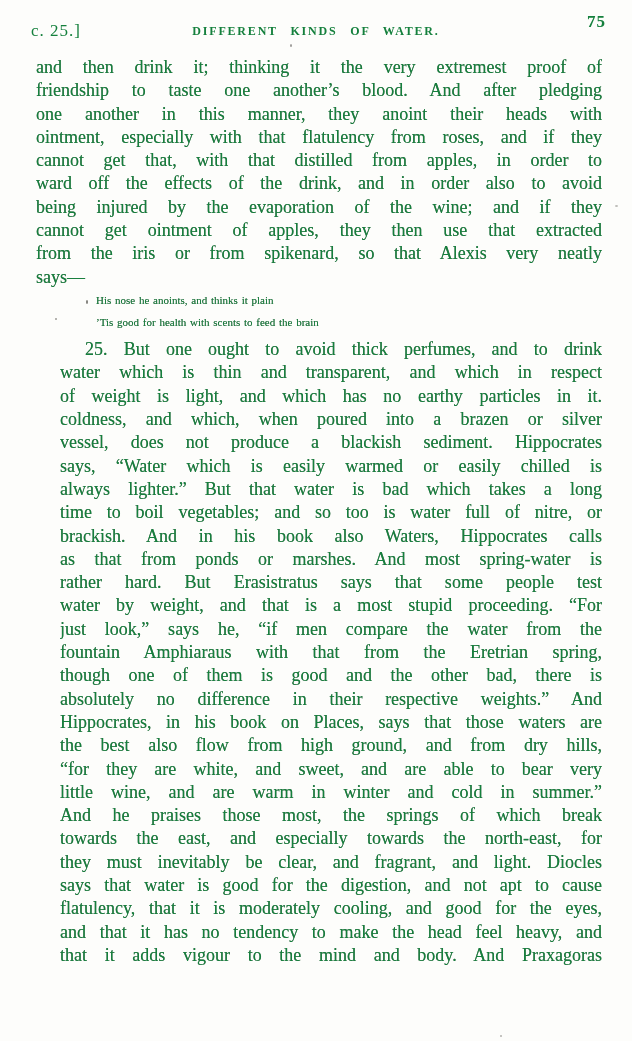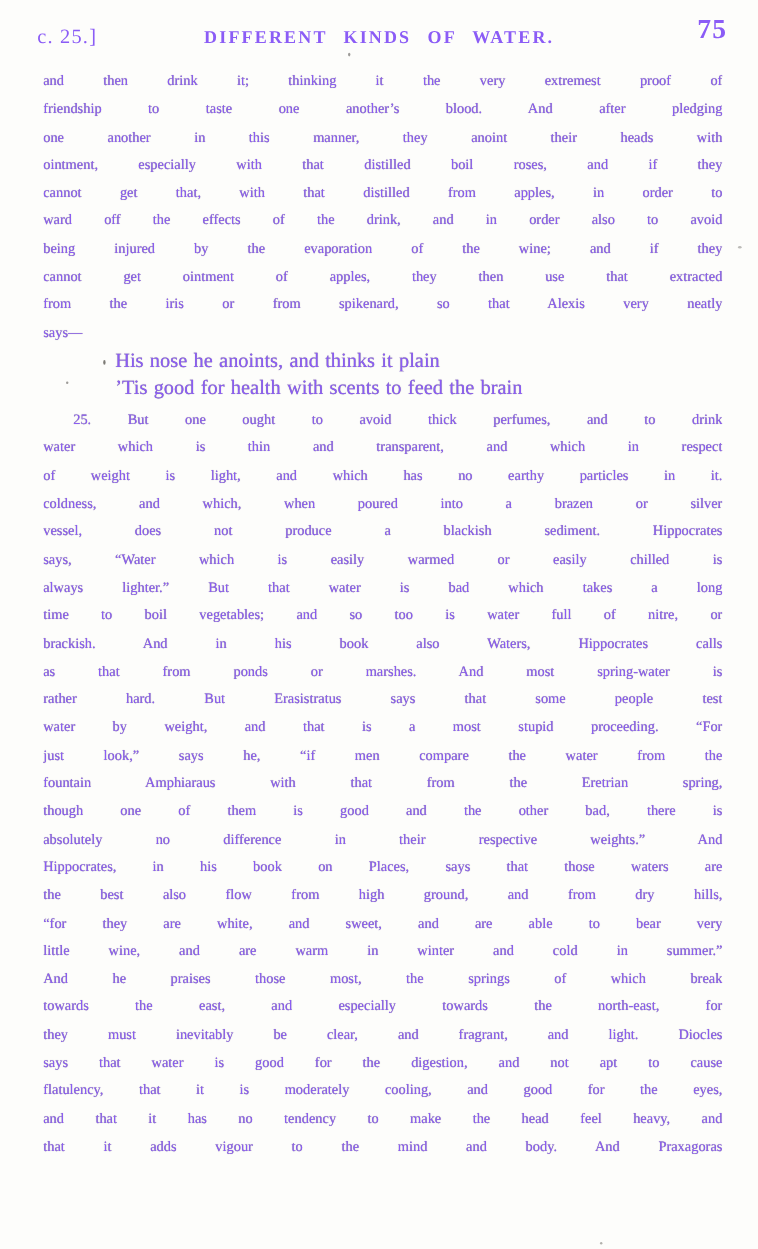--- a/index.html
+++ b/index.html
@@ -5,21 +5,21 @@
   * { margin: 0; padding: 0; box-sizing: border-box; }
   html, body { background: #e9e9e6; }
   body {
     width: 632px; height: 1041px;
     font-family: "Liberation Serif", serif;
   }
   .page {
     position: relative;
     width: 632px; height: 1041px;
     background: #fdfdfb;
-    color: #8b5cf6;
+    color: #15803d;
     overflow: hidden;
   }
   
   .speck {
     position: absolute; border-radius: 50%;
     background: rgba(40,36,30,0.45);
   }
   .sp1 { left: 290px; top: 44px;  width: 2px; height: 3px; }
   .sp2 { left: 55px;  top: 318px; width: 2px; height: 2px; }
   .sp3 { left: 86px;  top: 300px; width: 2px; height: 4px; background: rgba(40,36,30,0.6); }
@@ -29,52 +29,52 @@
   .header {
     position: absolute; top: 0; left: 0; right: 0; height: 52px;
   }
   .chapter {
     position: absolute; left: 31px; top: 21px;
     font-size: 17px; letter-spacing: 1px;
   }
   .running-title {
     position: absolute; left: 0; right: 0; top: 24px;
     text-align: center;
-    font-size: 15px; font-weight: bold;
+    font-size: 12px; font-weight: bold;
     letter-spacing: 1.8px; word-spacing: 8px;
   }
   .pagenum {
     position: absolute; right: 26px; top: 12px;
-    font-size: 23px; font-weight: bold; letter-spacing: 1px;
+    font-size: 17px; font-weight: bold; letter-spacing: 1px;
   }
 
   .body-text {
     position: absolute; top: 56px; left: 36px; right: 30px;
     text-shadow: 0 0 0.6px rgba(23,19,15,0.55);
   }
   .line {
-    font-size: 12px;
+    font-size: 18px;
     line-height: 23.3px;
     height: 23.3px;
     overflow: hidden;
     white-space: normal;
     text-align: justify;
     text-align-last: justify;
     word-spacing: 1.5px;
   }
   .para-1 .line:last-child {
     text-align: right; text-align-last: left;
   }
-  .para-2 { margin-top: 5px; }
+  .para-2 { margin-top: 5px; margin-left: 24px; }
   .para-2 .line:first-child { text-indent: 25px; }
   .verse {
     margin: 1px 0 4px 60px;
   }
   .verse-line {
-    font-size: 17px;
+    font-size: 11px;
     line-height: 21.6px;
     height: 21.6px;
     text-align: left;
     word-spacing: 1px;
   }
 </style>
 </head>
 <body>
 
 <div class="page">
@@ -90,21 +90,21 @@
     <span class="running-title">DIFFERENT KINDS OF WATER.</span>
     <span class="pagenum">75</span>
   </div>
 
   <div class="body-text">
 
     <div class="para para-1">
         <div class="line">and then drink it; thinking it the very extremest proof of</div>
         <div class="line">friendship to taste one another’s blood.  And after pledging</div>
         <div class="line">one another in this manner, they anoint their heads with</div>
-        <div class="line">ointment, especially with that distilled boil roses, and if they</div>
+        <div class="line">ointment, especially with that flatulency from roses, and if they</div>
         <div class="line">cannot get that, with that distilled from apples, in order to</div>
         <div class="line">ward off the effects of the drink, and in order also to avoid</div>
         <div class="line">being injured by the evaporation of the wine; and if they</div>
         <div class="line">cannot get ointment of apples, they then use that extracted</div>
         <div class="line">from the iris or from spikenard, so that Alexis very neatly</div>
         <div class="line">says—</div>
       </div>
 
     <div class="verse">
         <div class="verse-line">His nose he anoints, and thinks it plain</div>

